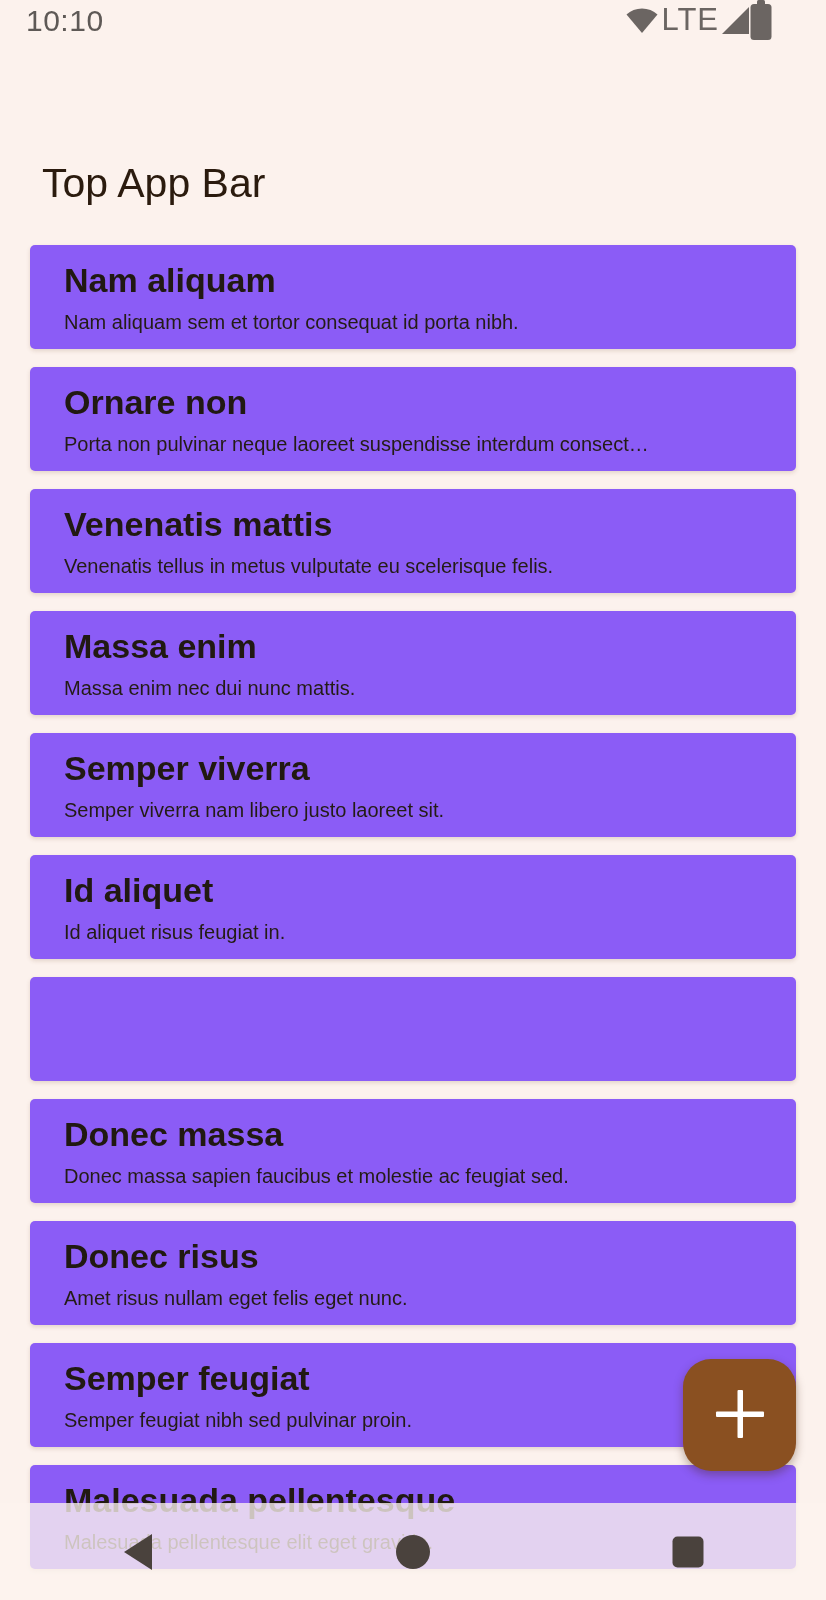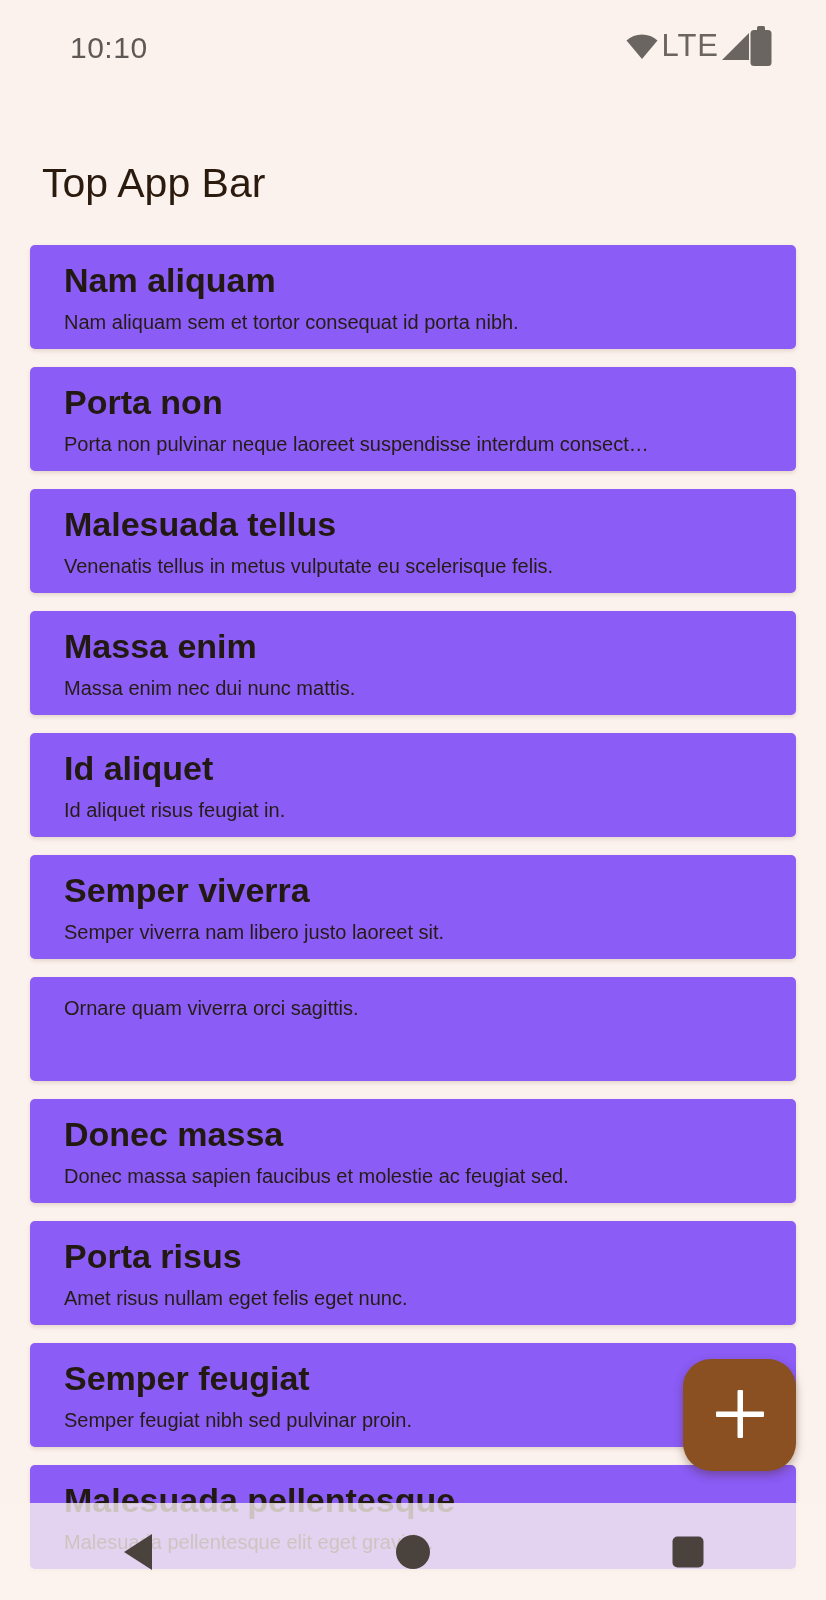--- a/index.html
+++ b/index.html
@@ -6,22 +6,22 @@
   .screen{
     position:relative;
     width:826px;height:1600px;
     background:#FCF2ED;
     overflow:hidden;
     font-family:"Liberation Sans", sans-serif;
   }
   
   .status-bar{
     position:absolute;top:0;left:0;right:0;height:92px;
-    display:flex;align-items:center;justify-content:space-between;
-    padding:0 54px 0 26px;box-sizing:border-box;margin-left:44px;
+    display:flex;align-items:flex-start;justify-content:space-between;
+    padding:0 54px 0 26px;box-sizing:border-box;
   }
   .status-time{
     font-size:30px;color:#5E5956;letter-spacing:.5px;padding-top:4px;
   }
   .status-icons{display:flex;align-items:center;}
   .status-icons svg{display:block;}
   .lte-label{font-size:31px;color:#6B6562;letter-spacing:1px;padding:0 2px;}
   
   .app-bar{
     position:absolute;top:92px;left:0;right:0;height:153px;
@@ -102,48 +102,47 @@
   <div class="app-bar">
     <div class="app-bar-title">Top App Bar</div>
   </div>
 
   <div class="card-list">
       <div class="card">
         <div class="card-title">Nam aliquam</div>
         <div class="card-subtitle">Nam aliquam sem et tortor consequat id porta nibh.</div>
       </div>
       <div class="card">
-        <div class="card-title">Porta non</div>
+        <div class="card-title">Ornare non</div>
         <div class="card-subtitle">Porta non pulvinar neque laoreet suspendisse interdum consect…</div>
       </div>
       <div class="card">
-        <div class="card-title">Malesuada tellus</div>
+        <div class="card-title">Venenatis mattis</div>
         <div class="card-subtitle">Venenatis tellus in metus vulputate eu scelerisque felis.</div>
       </div>
       <div class="card">
         <div class="card-title">Massa enim</div>
         <div class="card-subtitle">Massa enim nec dui nunc mattis.</div>
       </div>
       <div class="card">
+        <div class="card-title">Semper viverra</div>
+        <div class="card-subtitle">Semper viverra nam libero justo laoreet sit.</div>
+      </div>
+      <div class="card">
         <div class="card-title">Id aliquet</div>
         <div class="card-subtitle">Id aliquet risus feugiat in.</div>
       </div>
       <div class="card">
-        <div class="card-title">Semper viverra</div>
-        <div class="card-subtitle">Semper viverra nam libero justo laoreet sit.</div>
-      </div>
-      <div class="card">
-        <div class="card-subtitle">Ornare quam viverra orci sagittis.</div>
       </div>
       <div class="card">
         <div class="card-title">Donec massa</div>
         <div class="card-subtitle">Donec massa sapien faucibus et molestie ac feugiat sed.</div>
       </div>
       <div class="card">
-        <div class="card-title">Porta risus</div>
+        <div class="card-title">Donec risus</div>
         <div class="card-subtitle">Amet risus nullam eget felis eget nunc.</div>
       </div>
       <div class="card">
         <div class="card-title">Semper feugiat</div>
         <div class="card-subtitle">Semper feugiat nibh sed pulvinar proin.</div>
       </div>
       <div class="card">
         <div class="card-title">Malesuada pellentesque</div>
         <div class="card-subtitle">Malesuada pellentesque elit eget gravida.</div>
       </div>

